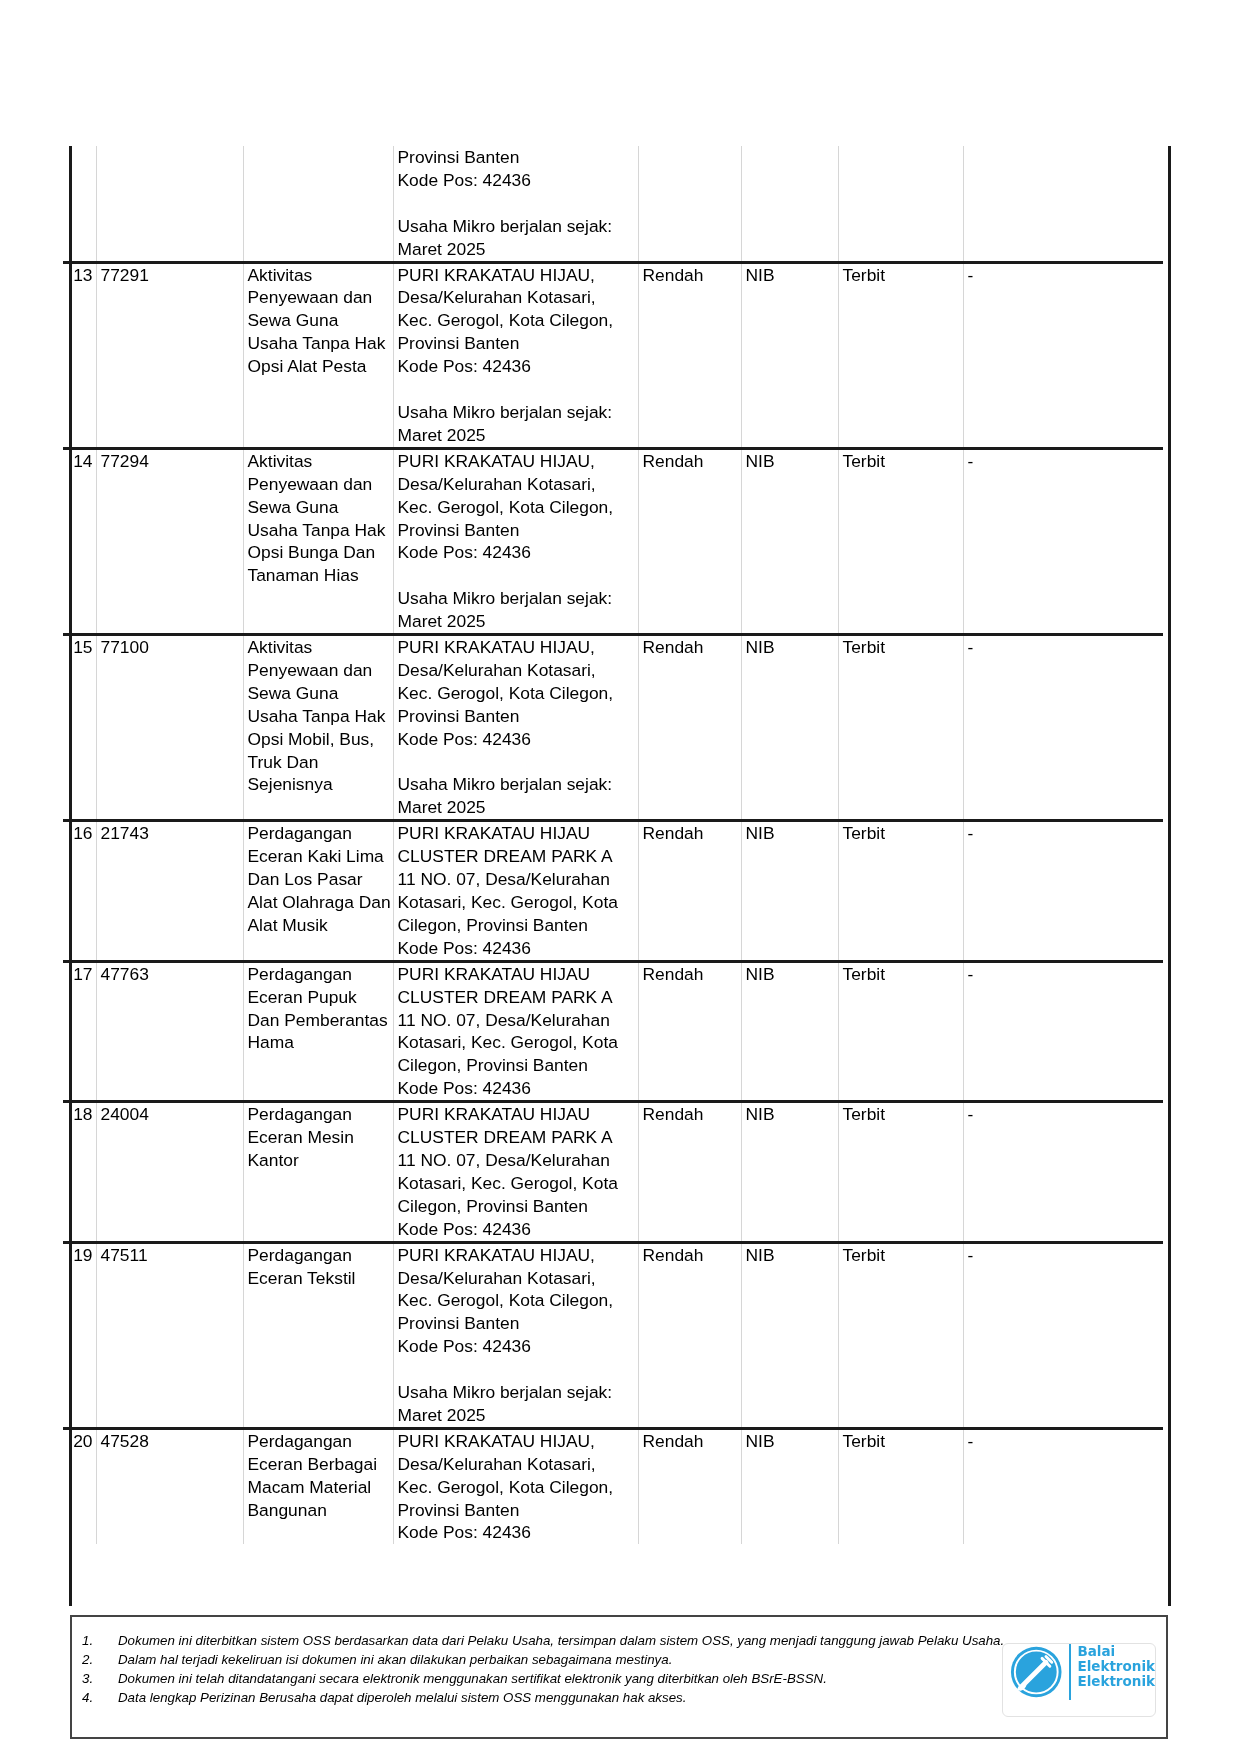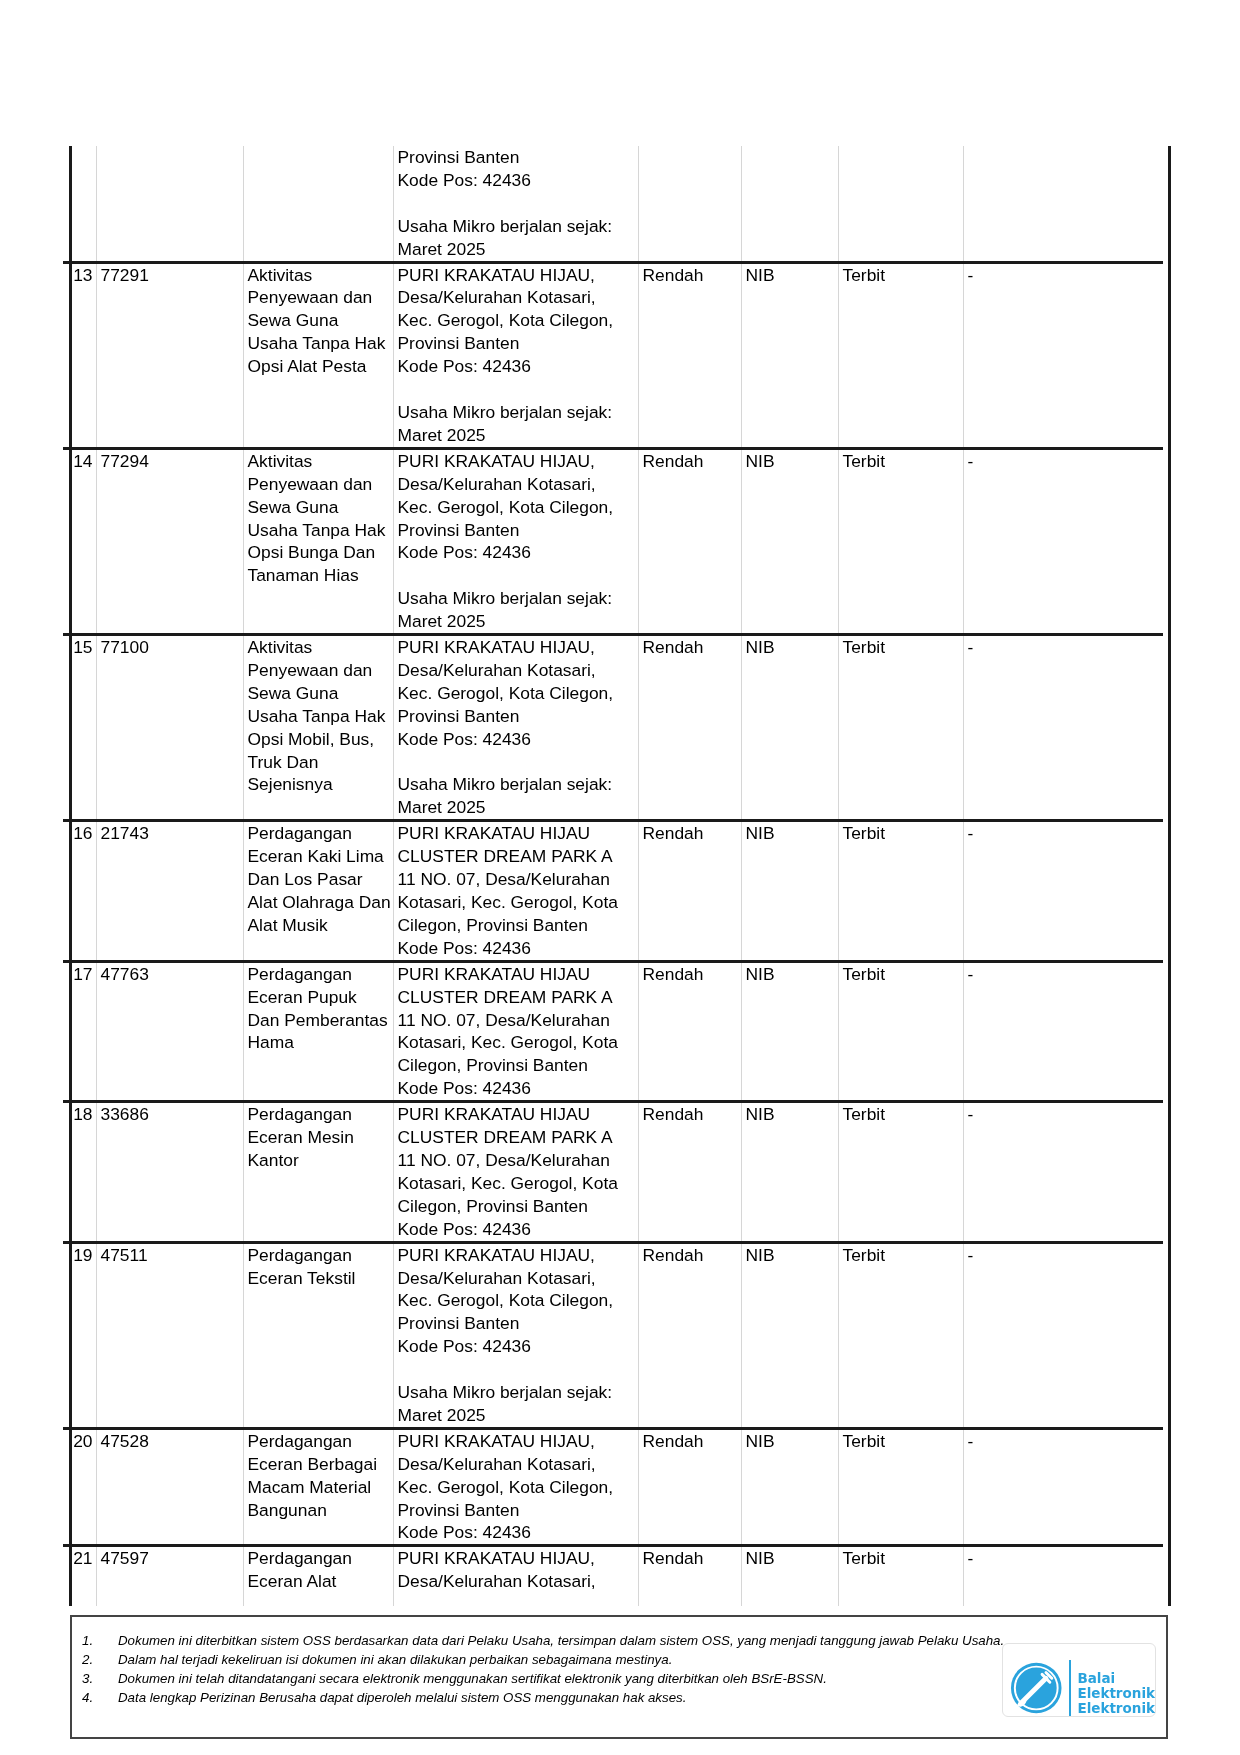--- a/index.html
+++ b/index.html
@@ -13,21 +13,21 @@
     td:first-child { border-left:none; text-align:right; padding:0 3px 0 0; }
     tr.row { border-top:3px solid #1a1a1a; }
     tr.cont td { }
     .pre { white-space:pre-line; }
     .footer { position:absolute; left:70px; top:1615px; width:1098px; height:124px;
               border:2px solid #444; box-sizing:border-box; }
     .notes { position:absolute; left:10px; top:14px; width:960px; margin:0; padding:0; list-style:none; }
     .notes li { font-style:italic; font-size:13.3px; line-height:19px; position:relative; padding-left:36px; }
     .notes li .num { position:absolute; left:0; top:0; }
     .logo { position:absolute; right:10px; top:26px; width:152px; height:72px;
-            border:1px solid #e2e2e2; border-radius:6px; background:#fff; display:flex; align-items:flex-end; }
+            border:1px solid #e2e2e2; border-radius:6px; background:#fff; display:flex; align-items:flex-start; }
     .logo .mark { width:56px; height:56px; margin-left:6px; }
     .logo .sep { width:2px; height:56px; background:#2aa3dd; margin:0 6px; }
     .logo .text { font-family:"DejaVu Sans", sans-serif; font-weight:bold; color:#2aa3dd; font-size:13.5px; line-height:15px; }
   </style>
 </head>
 <body>
 
 <div class="side-line" style="left:69px;"></div>
 <div class="side-line" style="left:1168px;"></div>
 
@@ -135,21 +135,21 @@
 Kotasari, Kec. Gerogol, Kota
 Cilegon, Provinsi Banten
 Kode Pos: 42436</td>
         <td>Rendah</td>
         <td>NIB</td>
         <td>Terbit</td>
         <td>-</td>
       </tr>
       <tr class="row" style="height:138px;">
         <td>18</td>
-        <td>33686</td>
+        <td>24004</td>
         <td>Perdagangan Eceran Mesin Kantor</td>
         <td class="pre">PURI KRAKATAU HIJAU
 CLUSTER DREAM PARK A
 11 NO. 07, Desa/Kelurahan
 Kotasari, Kec. Gerogol, Kota
 Cilegon, Provinsi Banten
 Kode Pos: 42436</td>
         <td>Rendah</td>
         <td>NIB</td>
         <td>Terbit</td>
@@ -174,31 +174,20 @@
       </tr>
       <tr class="row" style="height:116px;">
         <td>20</td>
         <td>47528</td>
         <td>Perdagangan Eceran Berbagai Macam Material Bangunan</td>
         <td class="pre">PURI KRAKATAU HIJAU,
 Desa/Kelurahan Kotasari,
 Kec. Gerogol, Kota Cilegon,
 Provinsi Banten
 Kode Pos: 42436</td>
-        <td>Rendah</td>
-        <td>NIB</td>
-        <td>Terbit</td>
-        <td>-</td>
-      </tr>
-      <tr class="row" style="height:60px;">
-        <td>21</td>
-        <td>47597</td>
-        <td>Perdagangan Eceran Alat</td>
-        <td class="pre">PURI KRAKATAU HIJAU,
-Desa/Kelurahan Kotasari,</td>
         <td>Rendah</td>
         <td>NIB</td>
         <td>Terbit</td>
         <td>-</td>
       </tr>
     </tbody>
   </table>
 </div>
 
 <div class="footer">

